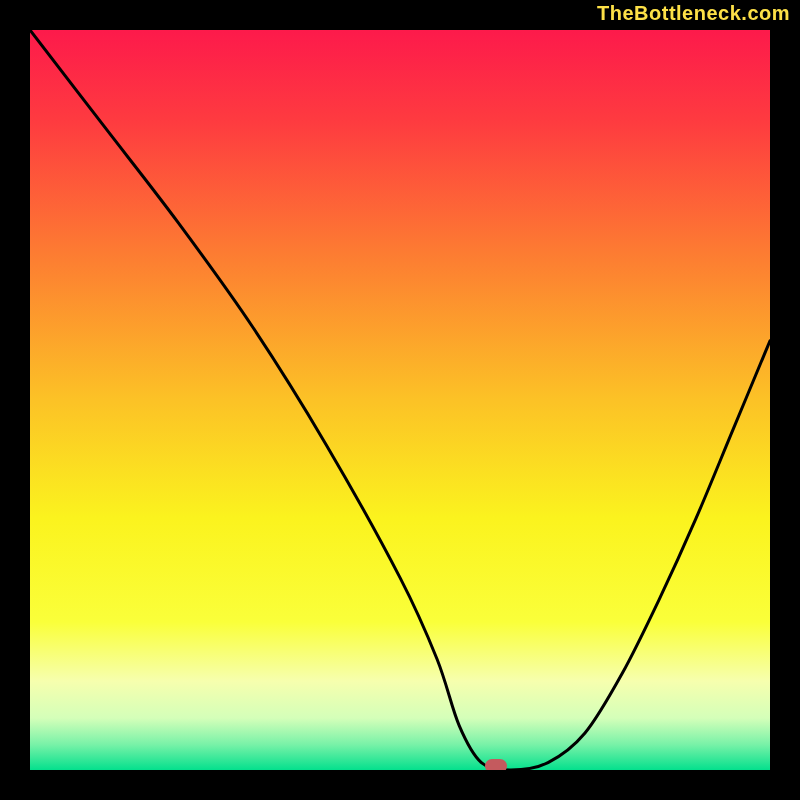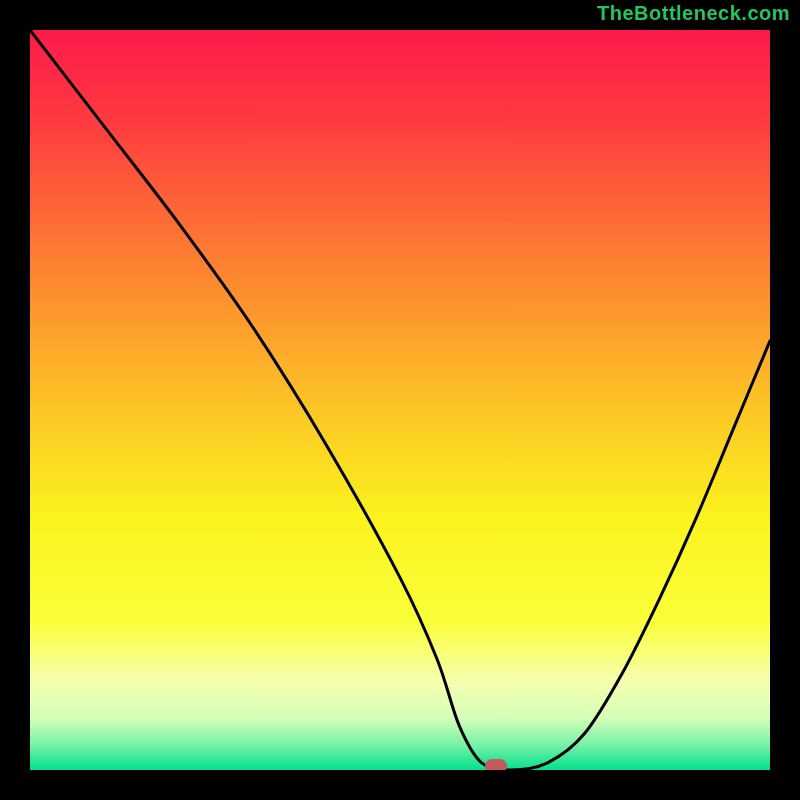--- a/index.html
+++ b/index.html
@@ -16,21 +16,21 @@
     width: 800px;
     height: 800px;
     background: #000;
   }
   .watermark {
     position: absolute;
     top: 2px;
     right: 10px;
     font-size: 20px;
     font-weight: 600;
-    color: #22c55e;
+    color: #fde047;
     letter-spacing: 0.5px;
     z-index: 5;
   }
   .plot-area {
     position: absolute;
     left: 30px;
     top: 30px;
     width: 740px;
     height: 740px;
     overflow: hidden;

